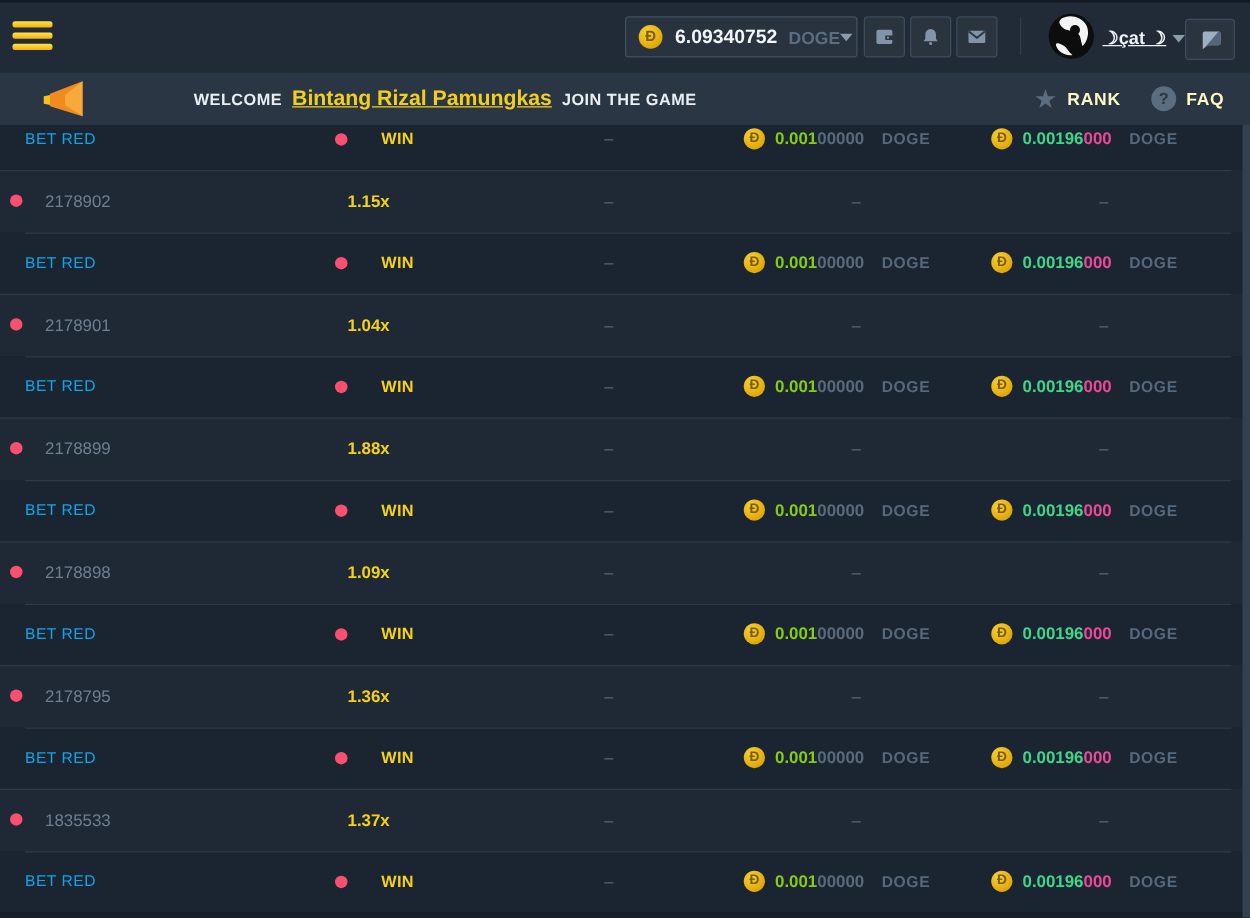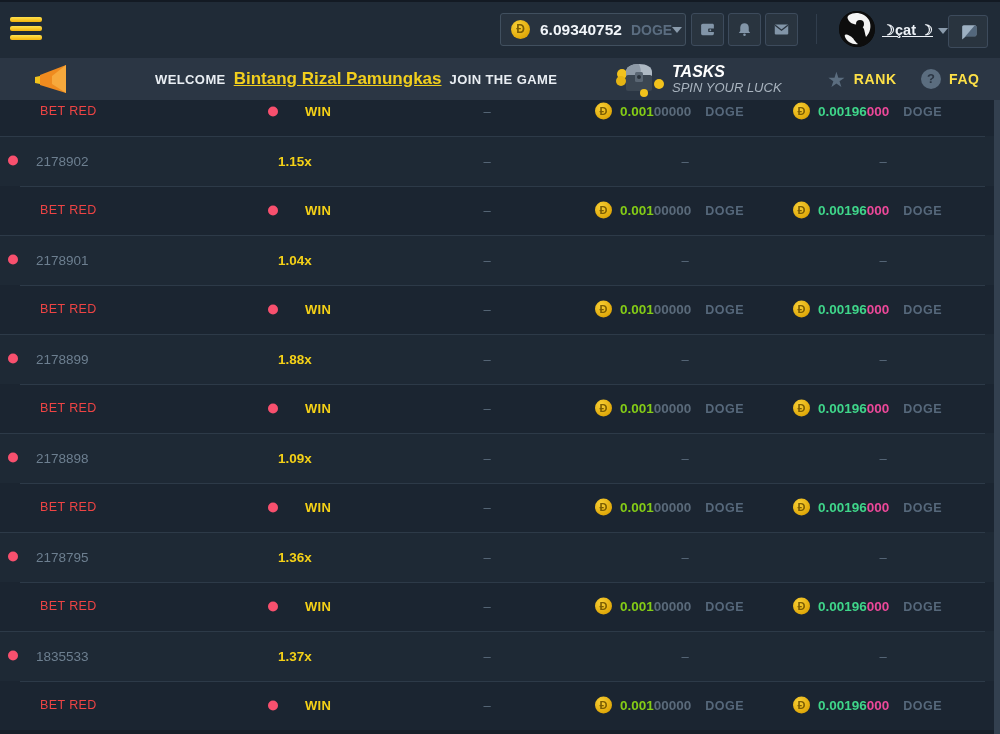--- a/index.html
+++ b/index.html
@@ -46,21 +46,21 @@
   .welcome .w1, .welcome .w3 { color:#e9eef3; font-weight:bold; font-size:13px; letter-spacing:.4px; }
   .welcome .w2 { color:#f2cf1d; font-weight:bold; font-size:17px;text-decoration:underline; }
   .tasks { position:absolute; left:614px; top:0; height:42px; display:flex; align-items:center;
     cursor:pointer; }
   .tasks .txt { margin-left:8px; font-style:italic; }
   .tasks .t1 { color:#ffffff; font-weight:bold; font-size:16px; line-height:17px; }
   .tasks .t2 { color:#a9b4bf; font-size:13px; line-height:15px; }
   .rank { position:absolute; left:827px; top:0; height:42px; display:flex; align-items:center;
     gap:8px; cursor:pointer; }
   .rank .star { color:#5b6d7f; font-size:21px; line-height:21px; }
-  .navlabel { color:#fde047; font-size:14px; font-weight:bold; letter-spacing:.6px; }
+  .navlabel { color:#fef9c3; font-size:14px; font-weight:bold; letter-spacing:.6px; }
   .faq { position:absolute; left:921px; top:0; height:42px; display:flex; align-items:center;
     gap:8px; cursor:pointer; }
   .qcircle { width:20px; height:20px; border-radius:50%; background:#5b6d7f; color:#2b3644;
     font-weight:bold; font-size:13px; text-align:center; line-height:20px; }
 
   
   .table { position:absolute; top:100px; bottom:4px; left:0; right:0; overflow:hidden;
     background:#1b2530; z-index:1; }
   .rows { margin-top:-13.5px; }
   .row { position:relative; height:49.5px; }
@@ -70,21 +70,21 @@
     background:#2d3a48; }
   .row.result::before { content:""; position:absolute; top:0; left:20px; right:15px; height:1px;
     background:#2d3a48; }
   .rows .row:first-child::before { display:none; }
   .cell { position:absolute; top:50%; transform:translateY(-50%); display:flex;
     align-items:center; white-space:nowrap; }
   .dot { width:10px; height:10px; border-radius:50%; background:#f8506e; flex:none; }
   .c1b { left:8px; gap:18px; }
   .idtxt { color:#6d7f90; font-size:13.5px; }
   .c1r { left:20px; }
-  .betlabel { color:#ef4444; font-size:12.5px; letter-spacing:.4px;margin-left:20px; }
+  .betlabel { color:#0ea5e9; font-size:12.5px; letter-spacing:.4px; }
   .c2r { left:268px; gap:27px; }
   .win { color:#f5d117; font-weight:bold; font-size:13px; letter-spacing:.3px; }
   .c2b { left:278px; }
   .mult { color:#f5d117; font-weight:bold; font-size:13.5px; }
   .c3 { left:478px; width:18px; justify-content:center; }
   .dash { color:#5c6d7e; font-size:13px; }
   .c4r { left:595px; }
   .c5r { left:793px; }
   .c4b { left:676px; width:18px; justify-content:center; }
   .c5b { left:874px; width:18px; justify-content:center; }
@@ -163,37 +163,20 @@
     <polygon points="34,2 8,12 8,22 34,30" fill="#ef8b1f"></polygon>
     <polygon points="34,2 20,13 20,21 34,30" fill="#f7a93c"></polygon>
     <polygon points="8,13 3,14 3,20 8,21" fill="#f2c21c"></polygon>
   </svg>
   <div class="welcome">
     <span class="w1">WELCOME</span>
     <span class="w2">Bintang Rizal Pamungkas</span>
     <span class="w3">JOIN THE GAME</span>
   </div>
 
-  <div class="tasks">
-    <svg width="50" height="38" viewBox="0 0 50 38">
-      <circle cx="8" cy="14" r="5" fill="#f2c21c"></circle>
-      <circle cx="7" cy="21" r="5" fill="#e5b414"></circle>
-      <circle cx="45" cy="24" r="5" fill="#f2c21c"></circle>
-      <path d="M12 12c0-5 5-8 13-8s13 3 13 8v4H12v-4z" fill="#aeb9c4"></path>
-      <path d="M12 12c0-5 5-8 13-8 3 8 2 8-1 12H12v-4z" fill="#8d99a6"></path>
-      <rect x="12" y="15" width="26" height="16" rx="2" fill="#3b4652"></rect>
-      <rect x="21" y="12" width="8" height="10" rx="1.5" fill="#5a6673"></rect>
-      <circle cx="25" cy="17" r="2" fill="#2a333d"></circle>
-      <circle cx="30" cy="33" r="4" fill="#f2c21c"></circle>
-    </svg>
-    <span class="txt">
-      <div class="t1">TASKS</div>
-      <div class="t2">SPIN YOUR LUCK</div>
-    </span>
-  </div>
 
   <div class="rank">
     <span class="star">★</span>
     <span class="navlabel">RANK</span>
   </div>
 
   <div class="faq">
     <span class="qcircle">?</span>
     <span class="navlabel">FAQ</span>
   </div>

